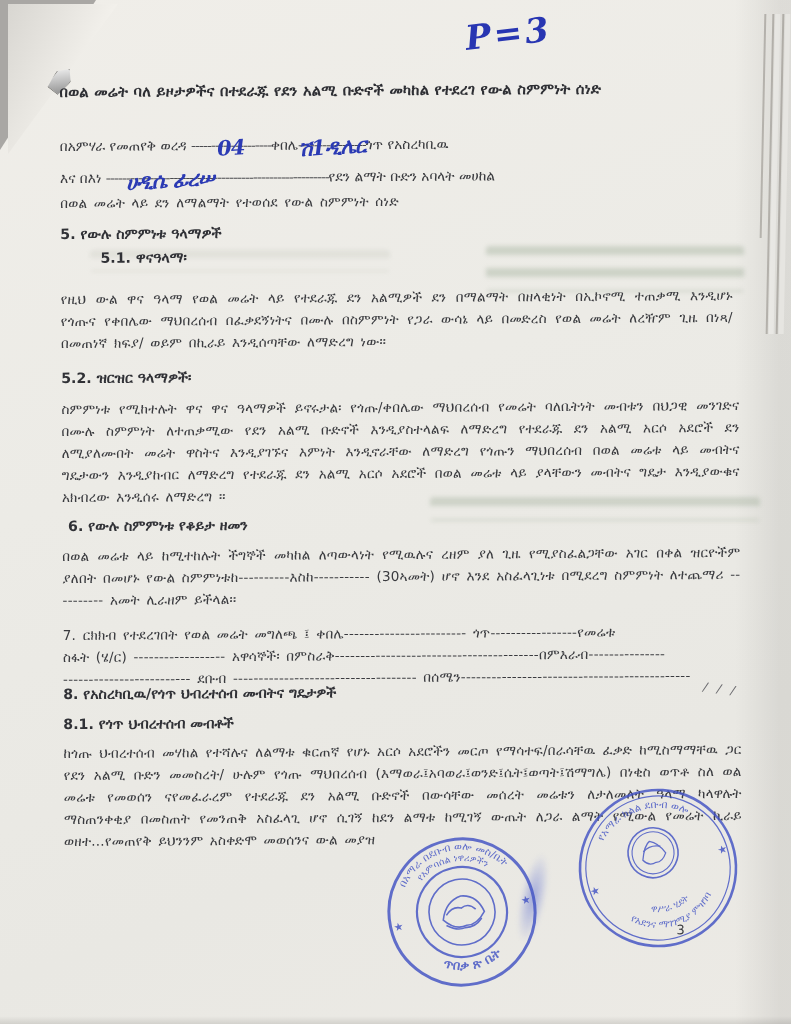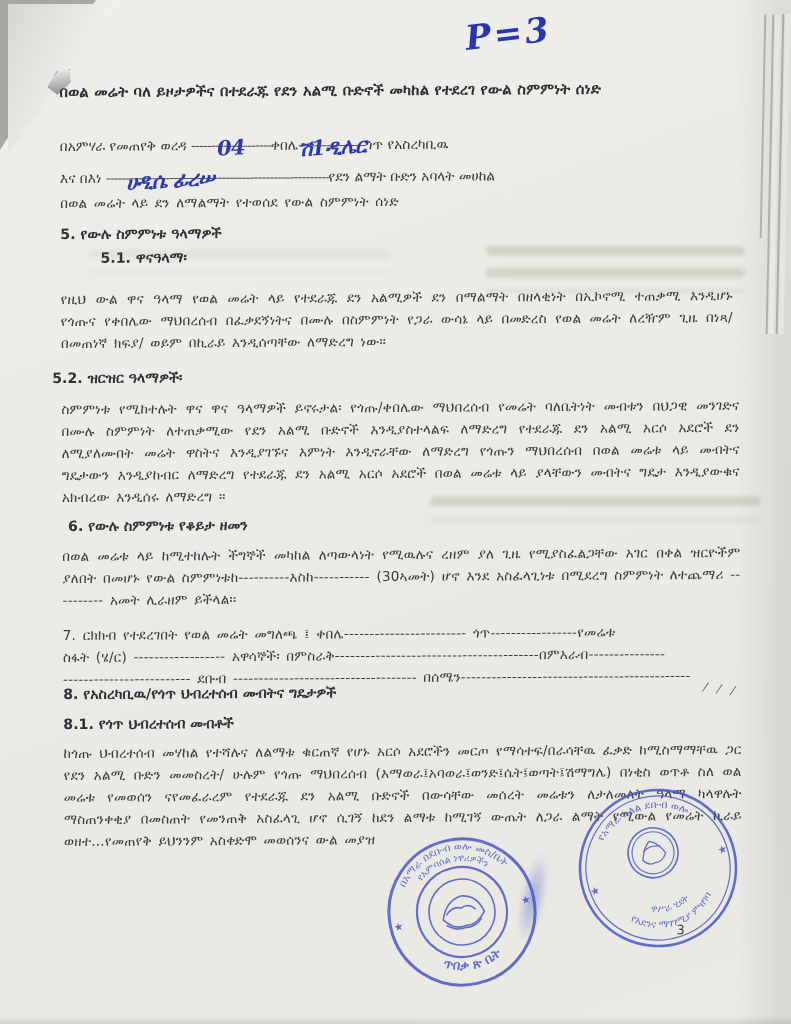--- a/index.html
+++ b/index.html
@@ -128,21 +128,21 @@
     </div>
 
     <div class="blk para" style="left:62px;top:190px;width:676px;">በወል መሬት ላይ ደን ለማልማት የተወሰደ የውል ስምምነት ሰነድ</div>
 
     <div class="blk heading" style="left:62px;top:224px;">5. የውሉ ስምምነቱ ዓላማዎች</div>
 
     <div class="blk heading" style="left:62px;top:248px;margin-left:40px;">5.1. ዋናዓላማ፡</div>
 
     <div class="blk para" style="left:62px;top:286px;width:672px;">የዚህ ውል ዋና ዓላማ የወል መሬት ላይ የተደራጁ ደን አልሚዎች ደን በማልማት በዘላቂነት በኢኮኖሚ ተጠቃሚ እንዲሆኑ የጎጡና የቀበሌው ማህበረሰብ በፈቃደኝነትና በሙሉ በስምምነት የጋራ ውሳኔ ላይ በመድረስ የወል መሬት ለረዥም ጊዜ በነጻ/በመጠነኛ ክፍያ/ ወይም በኪራይ እንዲሰጣቸው ለማድረግ ነው፡፡</div>
 
-    <div class="blk heading" style="left:53px;top:368px;">5.2. ዝርዝር ዓላማዎች፡</div>
+    <div class="blk heading" style="left:62px;top:368px;">5.2. ዝርዝር ዓላማዎች፡</div>
 
     <div class="blk para" style="left:62px;top:396px;width:678px;">ስምምነቱ የሚከተሉት ዋና ዋና ዓላማዎች ይኖሩታል፡ የጎጡ/ቀበሌው ማህበረሰብ የመሬት ባለቤትነት መብቱን በህጋዊ መንገድና በሙሉ ስምምነት ለተጠቃሚው የደን አልሚ ቡድኖች እንዲያስተላልፍ ለማድረግ የተደራጁ ደን አልሚ አርሶ አደሮች ደን ለሚያለሙበት መሬት ዋስትና እንዲያገኙና እምነት እንዲኖራቸው ለማድረግ የጎጡን ማህበረሰብ በወል መሬቱ ላይ መብትና ግዴታውን እንዲያከብር ለማድረግ የተደራጁ ደን አልሚ አርሶ አደሮች በወል መሬቱ ላይ ያላቸውን መብትና ግዴታ እንዲያውቁና አክብረው እንዲሰሩ ለማድረግ ፡፡</div>
 
     <div class="blk heading" style="left:68px;top:516px;">6. የውሉ ስምምነቱ የቆይታ ዘመን</div>
 
     <div class="blk para" style="left:62px;top:543px;width:678px;">በወል መሬቱ ላይ ከሚተከሉት ችግኞች መካከል ለጣውላነት የሚዉሉና ረዘም ያለ ጊዜ የሚያስፈልጋቸው አገር በቀል ዝርዮችም ያለበት በመሆኑ የውል ስምምነቱከ----------እስከ----------- (30ኣመት) ሆኖ እንደ አስፈላጊነቱ በሚደረግ ስምምነት ለተጨማሪ ---------- አመት ሊራዘም ይችላል፡፡</div>
 
     <div class="blk para" style="left:62px;top:622px;width:692px;white-space:nowrap;">7. ርክክብ የተደረገበት የወል መሬት መግለጫ ፤ ቀበሌ------------------------ ጎጥ-----------------የመሬቱ</div>
     <div class="blk para" style="left:62px;top:644px;width:692px;white-space:nowrap;">ስፋት (ሄ/ር) ------------------ አዋሳኞች፡ በምስራቅ----------------------------------------በምእራብ---------------</div>
     <div class="blk para" style="left:62px;top:666px;width:692px;white-space:nowrap;">------------------------- ደቡብ ------------------------------------ በሰሜን---------------------------------------------</div>

